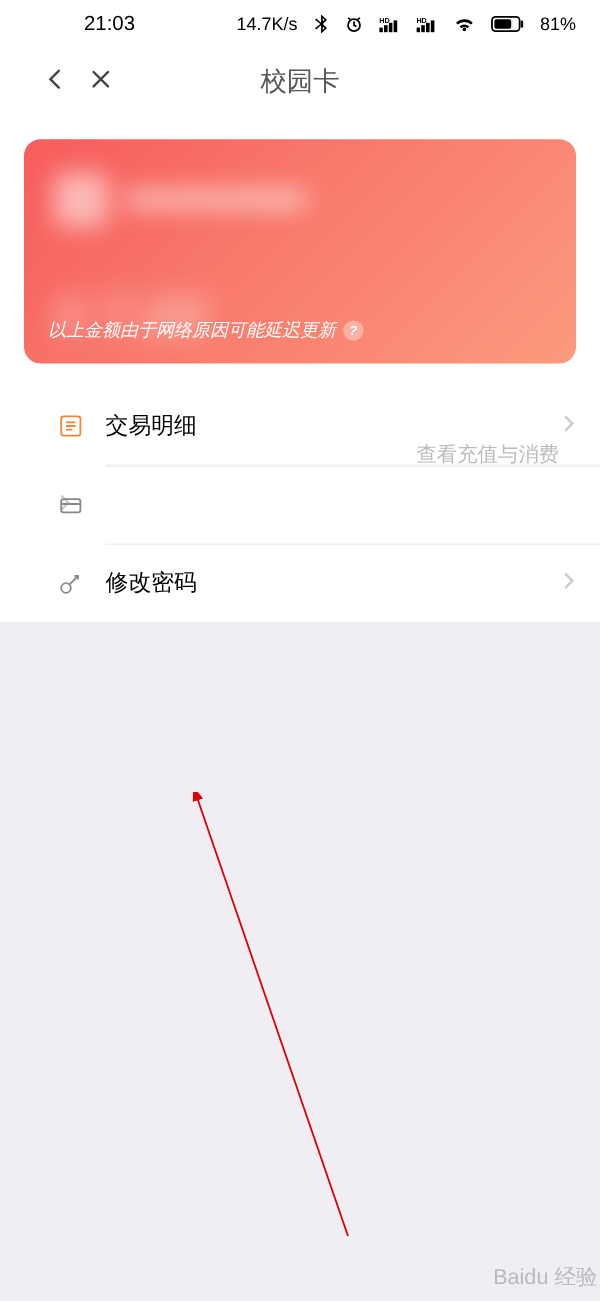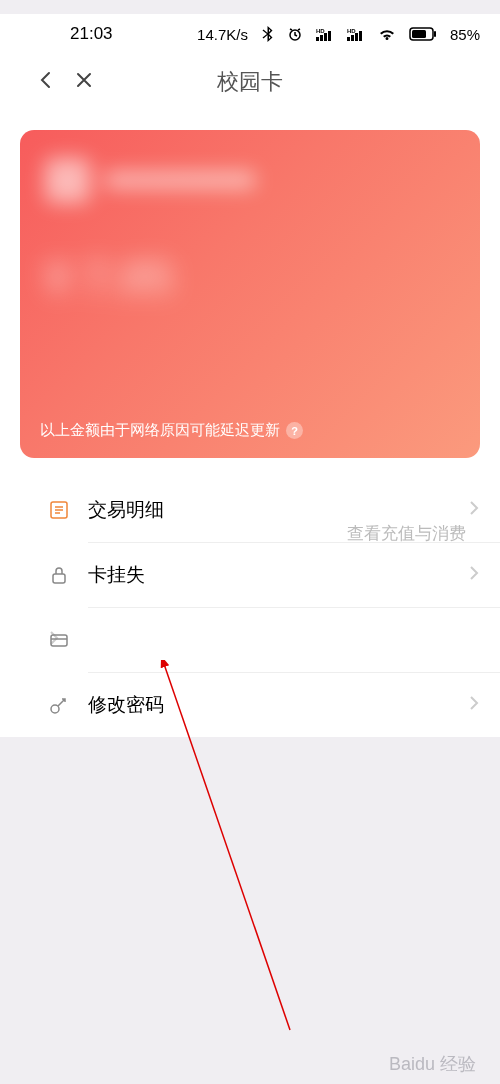--- a/index.html
+++ b/index.html
@@ -14,21 +14,20 @@
     .status-bar {
       height: 40px;
       display: flex;
       justify-content: space-between;
       align-items: center;
       padding: 0 20px;
       font-size: 17px;
       font-weight: 500;
       color: #000;
       background: #fff;
-      margin-top: 14px;
     }
     .status-left { padding-left: 50px; }
     .status-right {
       display: flex;
       align-items: center;
       gap: 13px;
       font-size: 15px;
     }
     .status-right .icon { display: inline-flex; }
     .nav-bar {
@@ -51,28 +50,29 @@
     .content-top {
       background: #fff;
       padding: 0 0 0 0;
     }
     .card-wrap {
       padding: 20px 20px 0 20px;
       background: #fff;
     }
     .card {
       border-radius: 14px;
-      height: 328px;
+      height: 187px;
       background: linear-gradient(135deg, #f75c5c 0%, #f8776a 40%, #fb9a7d 100%);
       position: relative;
       overflow: hidden;
       display: flex;
       flex-direction: column;
       justify-content: flex-end;
       padding: 18px 20px;
+      font-style: italic;
     }
     .card .blur-head {
       position: absolute;
       top: 25px; left: 25px; right: 25px;
       height: 50px;
       display: flex;
       align-items: center;
       gap: 15px;
       filter: blur(10px);
       opacity: 0.55;
@@ -137,21 +137,21 @@
       margin-left: 88px;
     }
     .arrow-line {
       position: absolute;
       top: 660px;
       left: 160px;
       pointer-events: none;
     }
     .watermark {
       position: absolute;
-      bottom: 8px; right: 24px;
+      bottom: 8px; right: 2px;
       color: rgba(120,120,130,0.45);
       font-size: 18px;
       display: flex;
       align-items: baseline;
       gap: 4px;
     }
   </style>
 </head>
 <body>
 
@@ -193,21 +193,21 @@
           <path d="M9 13a1.5 1.5 0 100-3 1.5 1.5 0 000 3zm-4-4a6 6 0 018 0l-1.5 1.5a4 4 0 00-5 0L5 9zm-3-3a10 10 0 0114 0l-1.5 1.5a8 8 0 00-11 0L2 6z" fill="#000"></path>
         </svg>
     </span>
     <span class="icon">
       <svg width="28" height="14" viewBox="0 0 28 14">
           <rect x="1" y="1" width="23" height="12" rx="3" fill="none" stroke="#000" stroke-width="1.5"></rect>
           <rect x="3" y="3" width="14" height="8" rx="1.5" fill="#000"></rect>
           <rect x="25" y="4" width="2" height="6" rx="1" fill="#000"></rect>
         </svg>
     </span>
-    <span>85%</span>
+    <span>81%</span>
   </div>
 </div>
 
 <div class="nav-bar">
   <div class="nav-left">
     <span>
       <svg width="20" height="20" viewBox="0 0 20 20">
           <path d="M13 3l-7 7 7 7" stroke="#444" stroke-width="2" fill="none" stroke-linecap="round"></path>
         </svg>
     </span>
@@ -246,34 +246,20 @@
       <span class="label">交易明细</span>
       <span class="sub">查看充值与消费</span>
       <span class="chev">
         <svg width="12" height="16" viewBox="0 0 12 16">
             <path d="M3 2l6 6-6 6" stroke="#ccc" stroke-width="2" fill="none"></path>
           </svg>
       </span>
     </div>
     <div class="divider"></div>
 
-    <div class="menu-item">
-      <span class="micon">
-        <svg width="20" height="20" viewBox="0 0 20 20">
-            <rect x="4" y="9" width="12" height="9" rx="2" fill="none" stroke="#888" stroke-width="1.5"></rect>
-            <path d="M7 9V6a3 3 0 016 0v3" fill="none" stroke="#888" stroke-width="1.5"></path>
-          </svg>
-      </span>
-      <span class="label">卡挂失</span>
-      <span class="chev">
-        <svg width="12" height="16" viewBox="0 0 12 16">
-            <path d="M3 2l6 6-6 6" stroke="#ccc" stroke-width="2" fill="none"></path>
-          </svg>
-      </span>
-    </div>
     <div class="divider"></div>
 
     <div class="menu-item">
       <span class="micon">
         <svg width="20" height="20" viewBox="0 0 20 20">
             <rect x="2" y="5" width="16" height="11" rx="2" fill="none" stroke="#888" stroke-width="1.5"></rect>
             <path d="M2 9h16" stroke="#888" stroke-width="1.5"></path>
           </svg>
       </span>
       <span class="chev">

